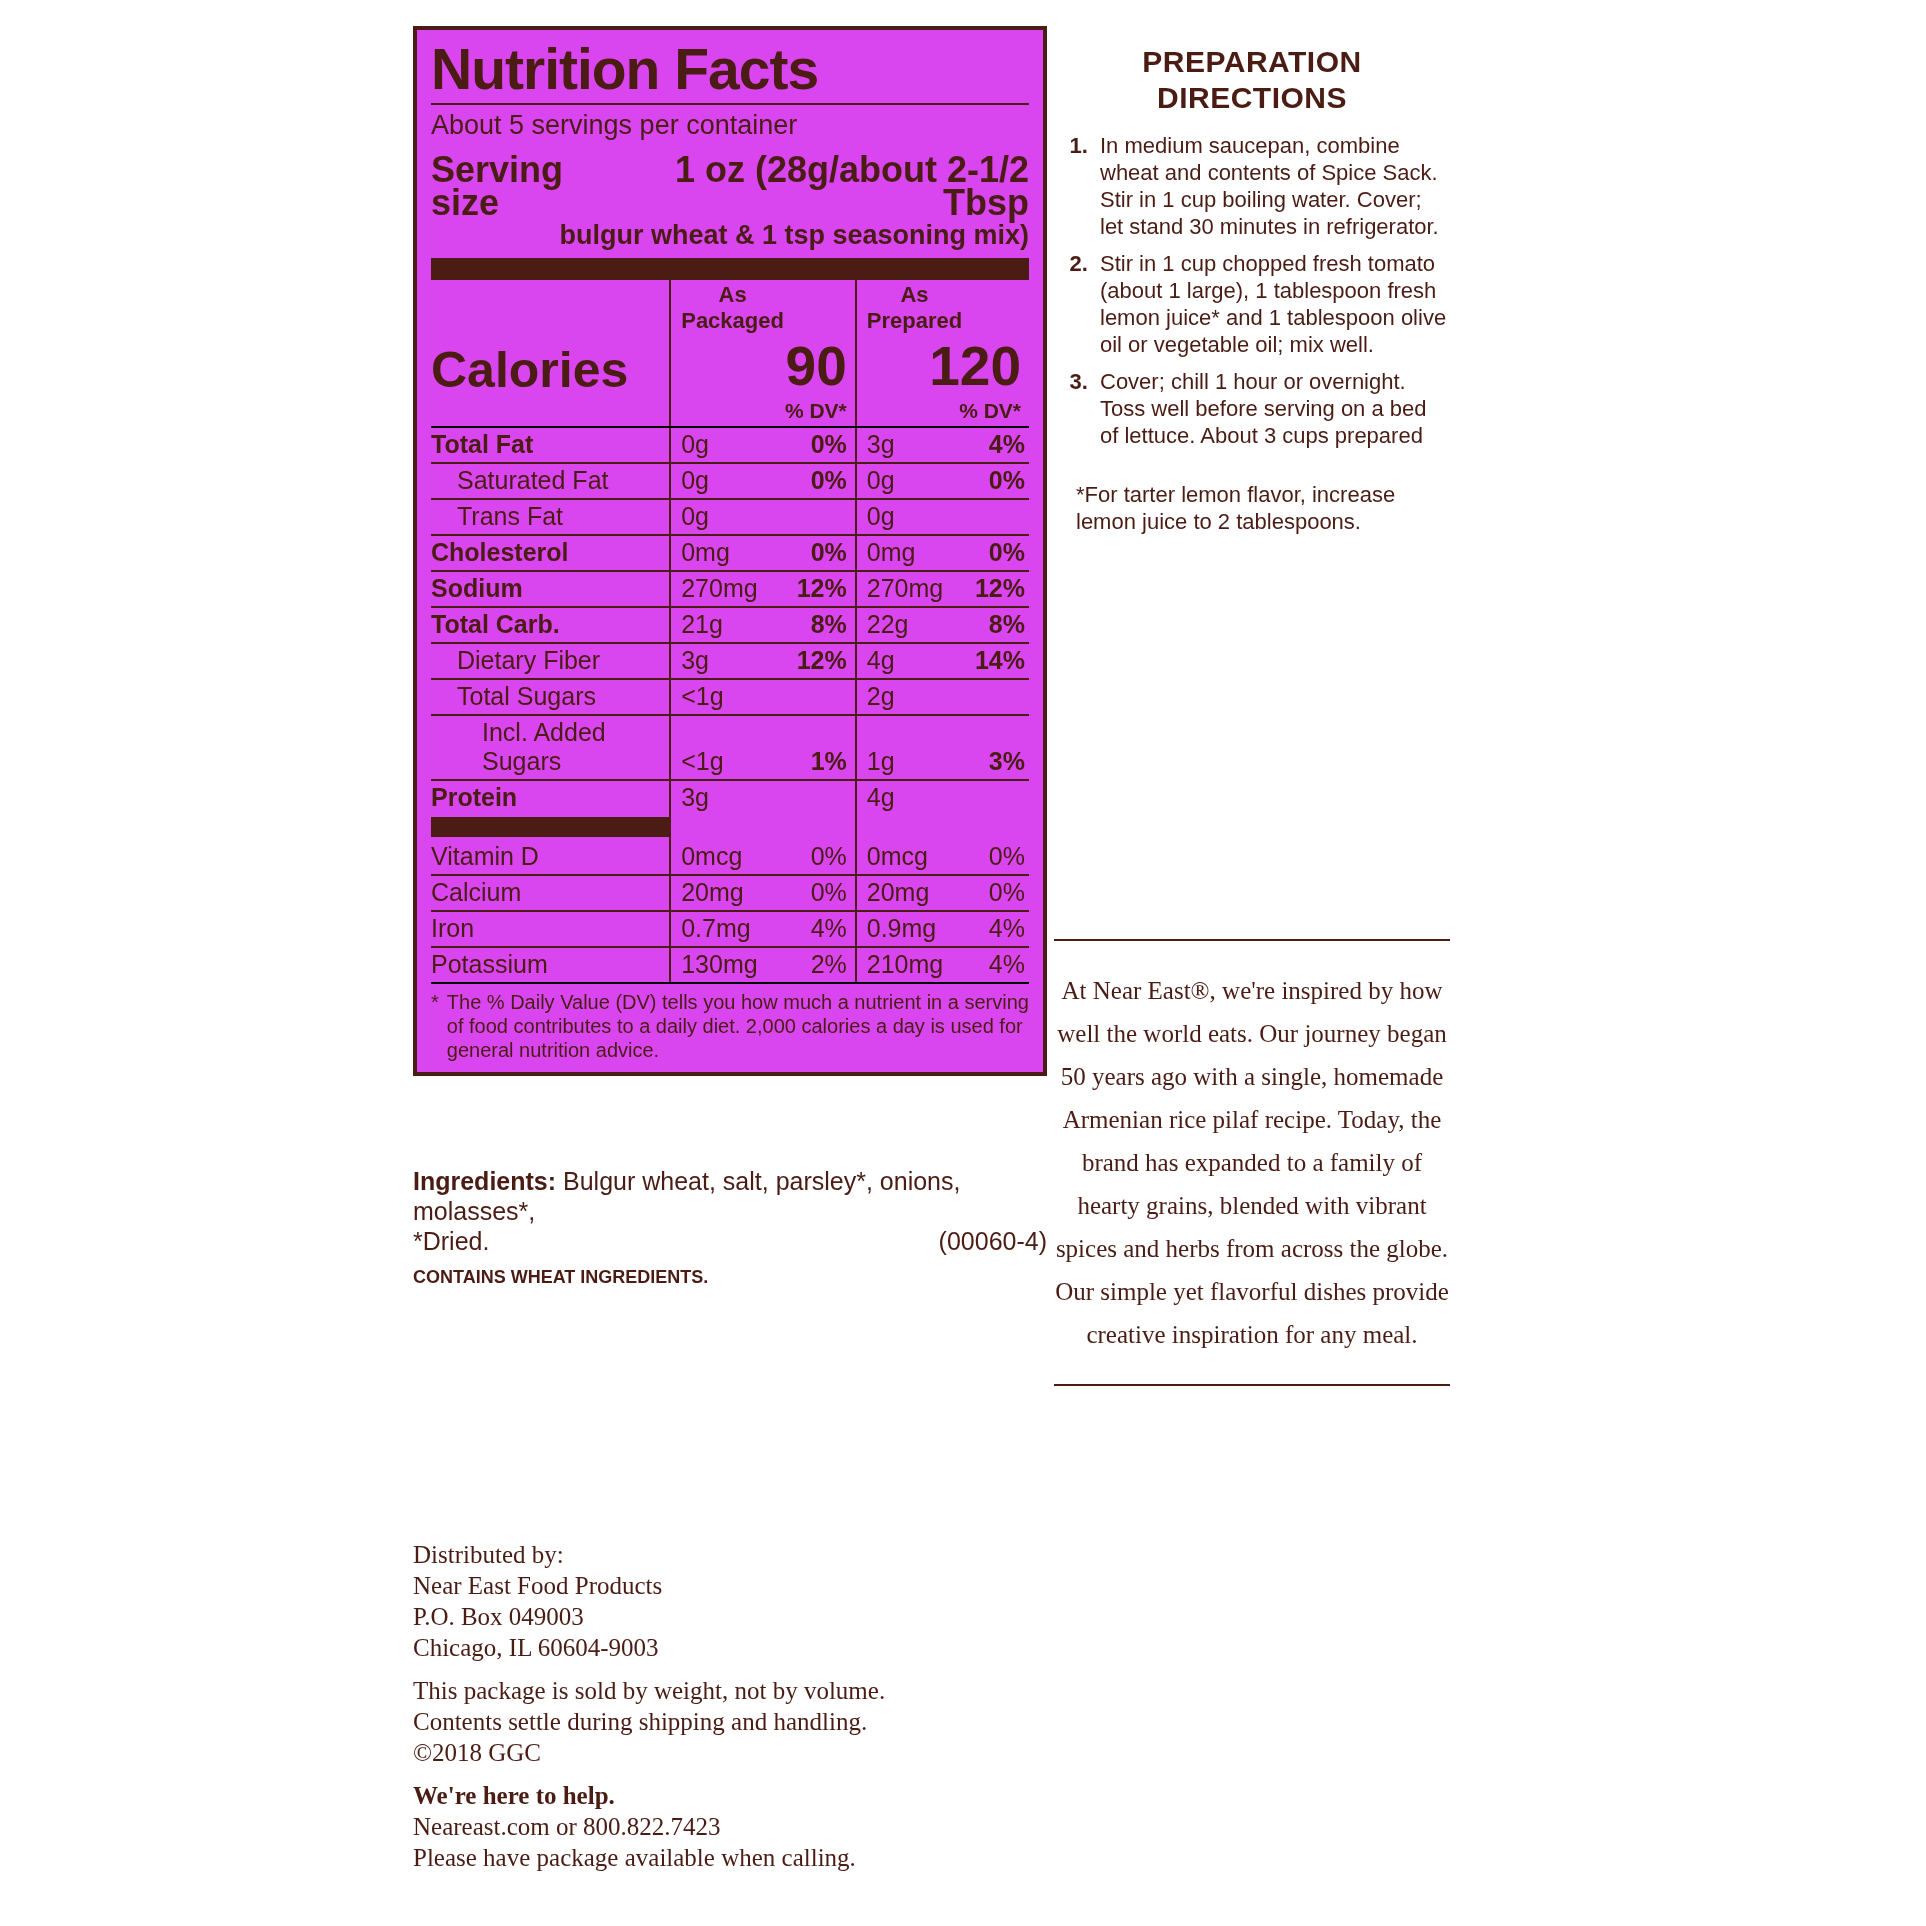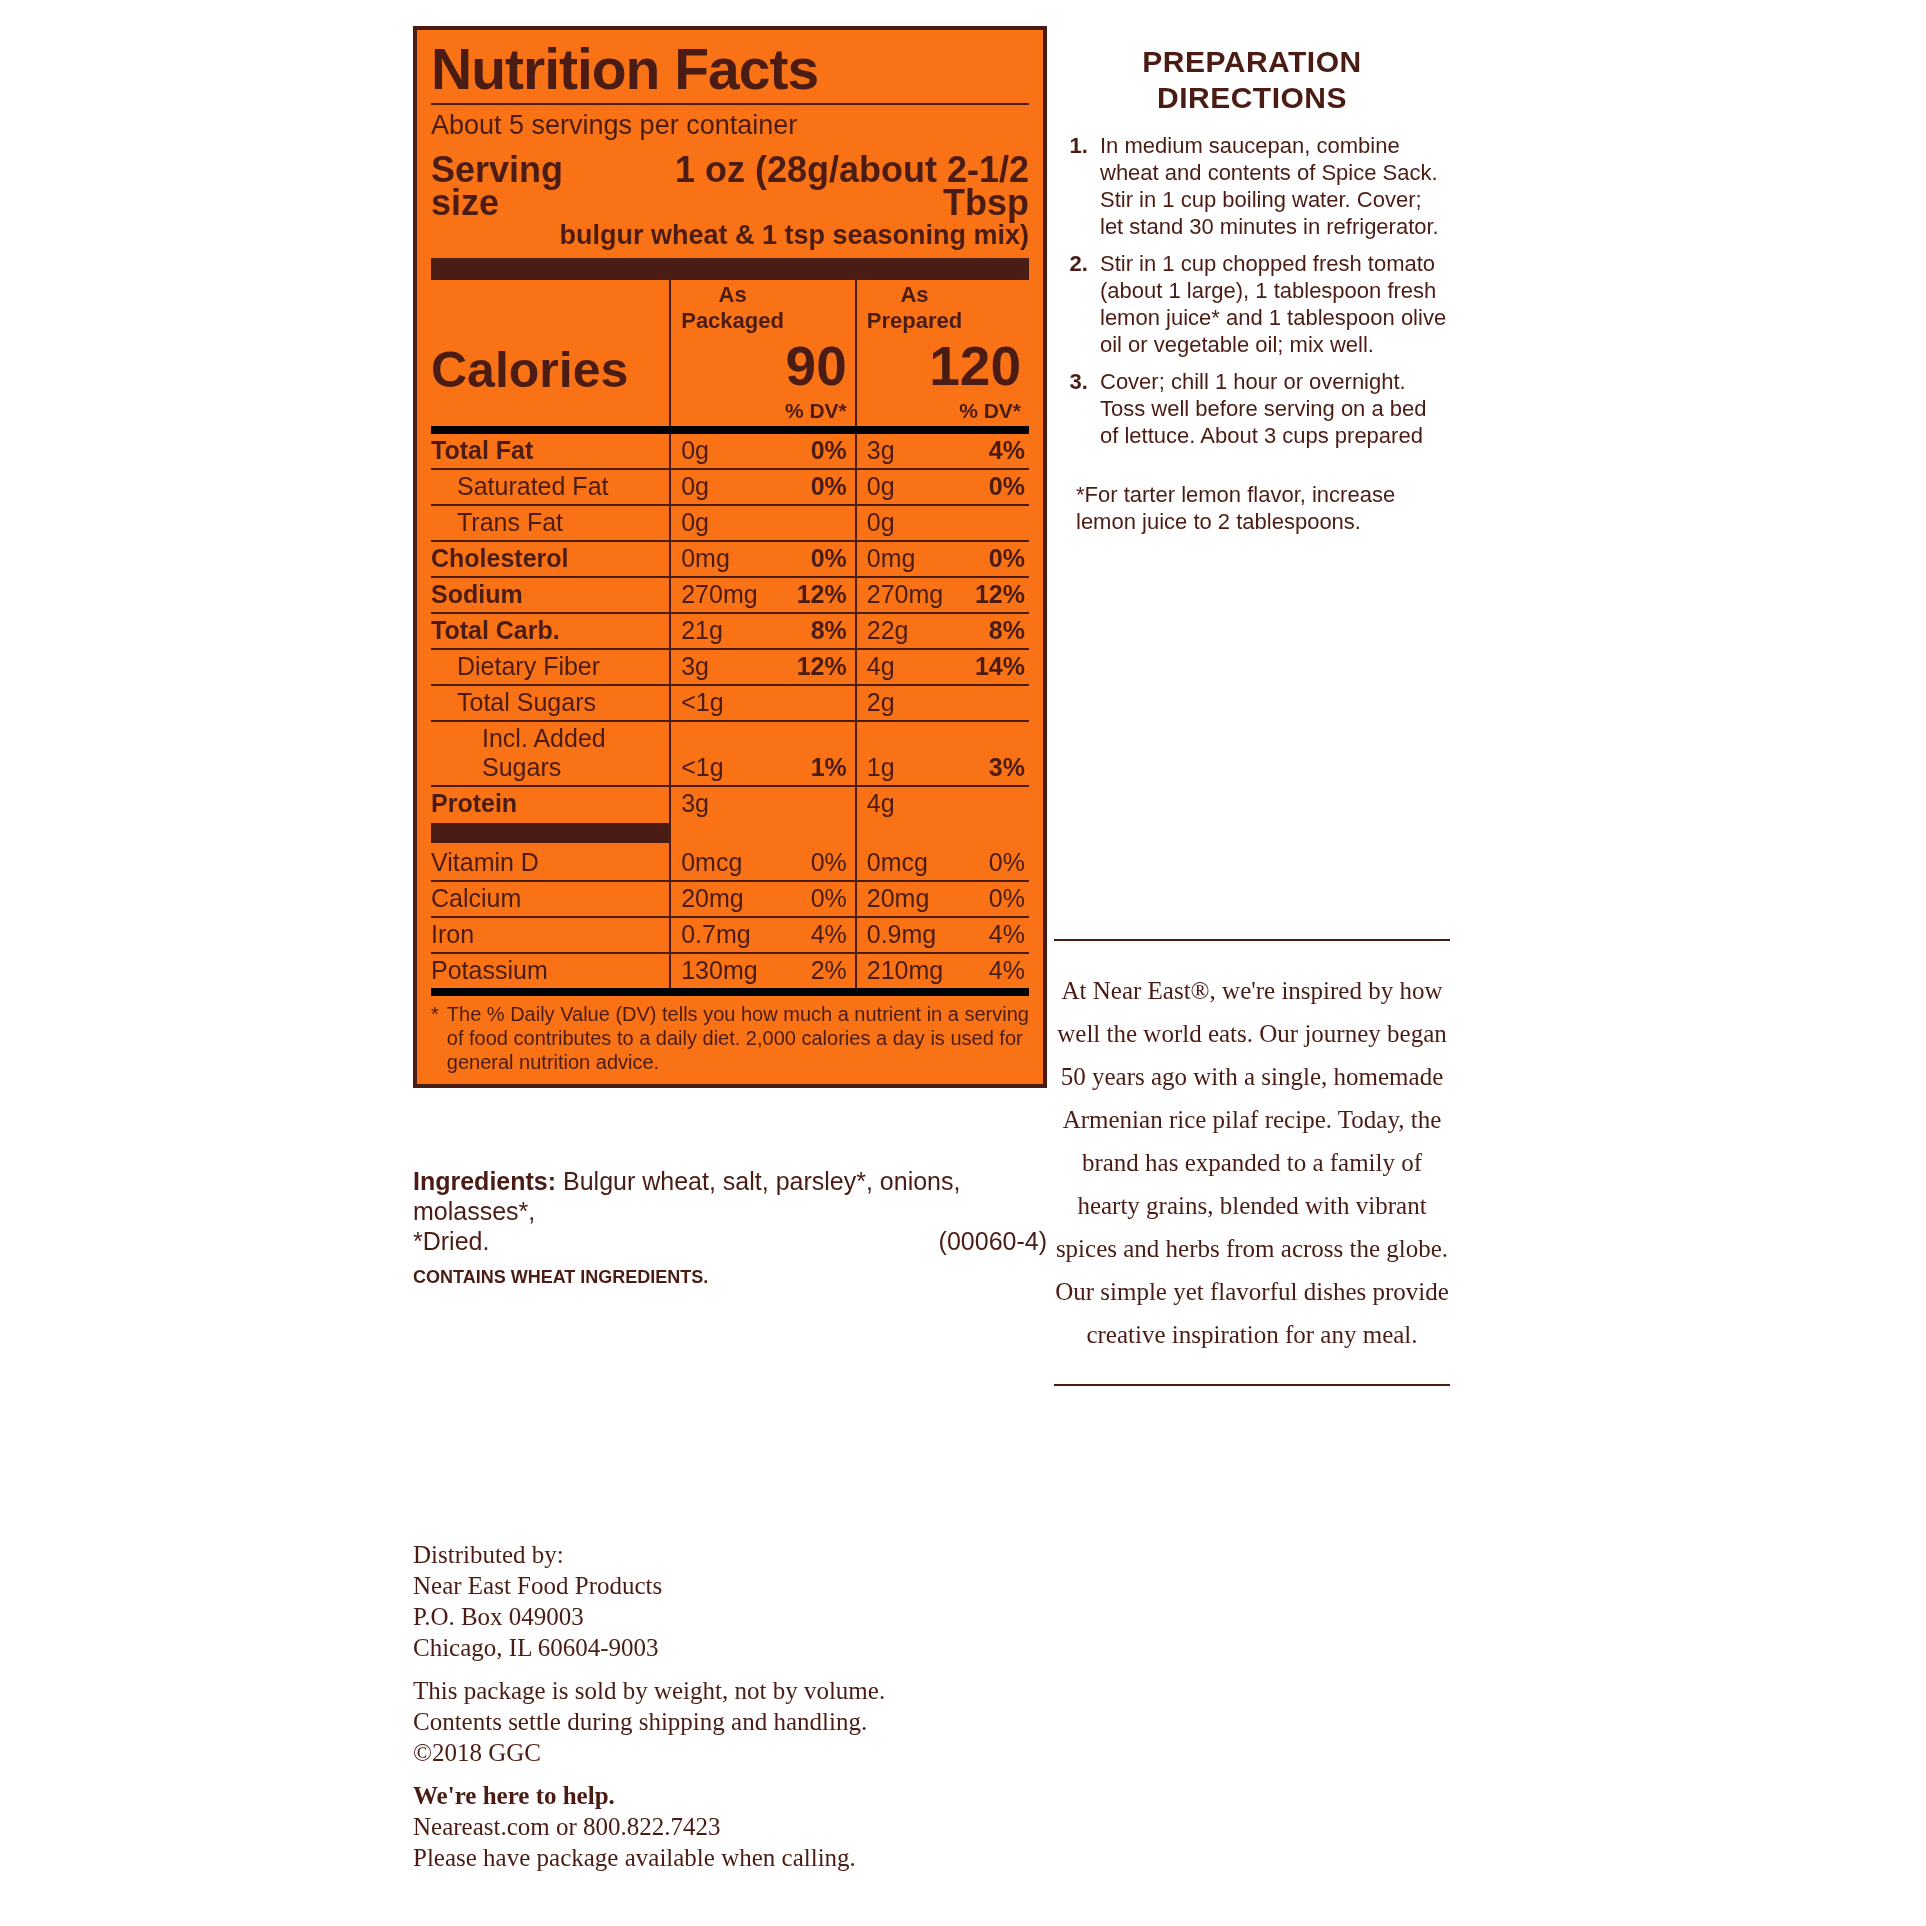--- a/index.html
+++ b/index.html
@@ -31,21 +31,21 @@
     background: #ffffff;
   }
 
   
   .nf-box {
     position: absolute;
     left: 413px;
     top: 26px;
     width: 634px;
     border: 4px solid #4a1c14;
-    background: #f97316;
+    background: #d946ef;
     box-sizing: border-box;
     padding: 8px 14px 10px 14px;
   }
   .nf-title {
     font-family: "Liberation Sans", sans-serif;
     font-weight: bold;
     font-size: 57px;
     line-height: 59px;
     letter-spacing: -1px;
     margin: 2px 0 2px 0;
@@ -115,21 +115,21 @@
     font-weight: bold;
     font-size: 21px;
     text-align: right;
     padding-right: 8px !important;
   }
   .bold { font-weight: bold; }
   .indent1 { padding-left: 26px !important; }
   .indent2 { padding-left: 51px !important; }
 
   .rowline td { border-bottom: 2px solid #4a1c14; }
-  .rowline-med td { border-bottom: 8px solid #000000; }
+  .rowline-med td { border-bottom: 2px solid #000000; }
   .bar-dark { background: #4a1c14; height: 20px; }
 
   .footnote {
     font-size: 20px;
     line-height: 24px;
     display: flex;
     gap: 8px;
     margin-top: 6px;
   }
   .footnote .star { width: 14px; }

